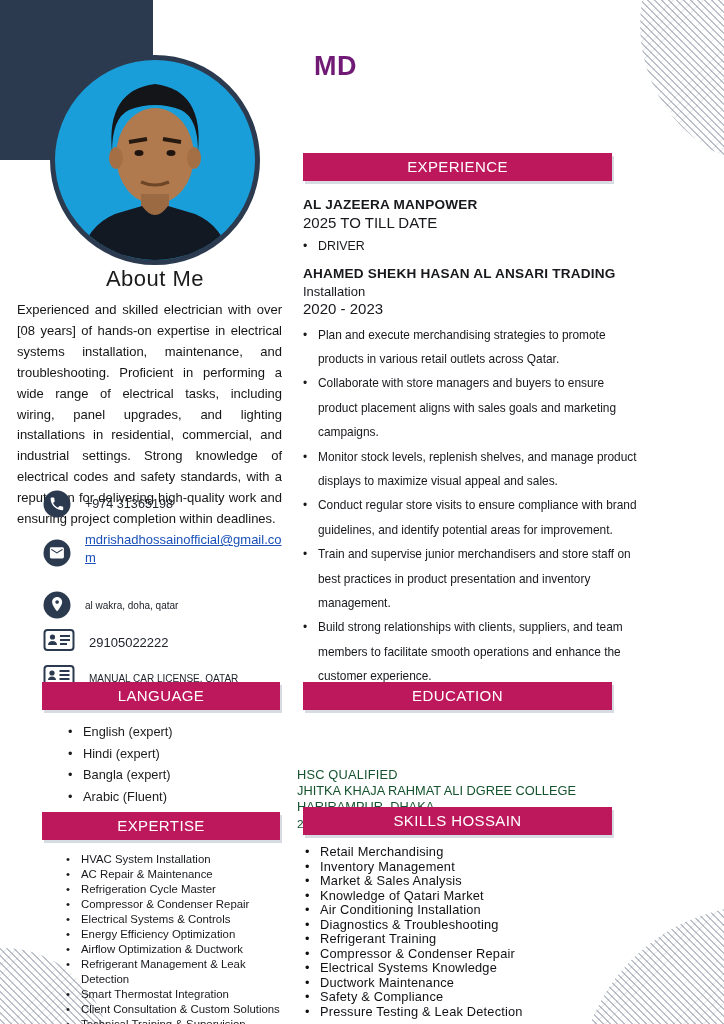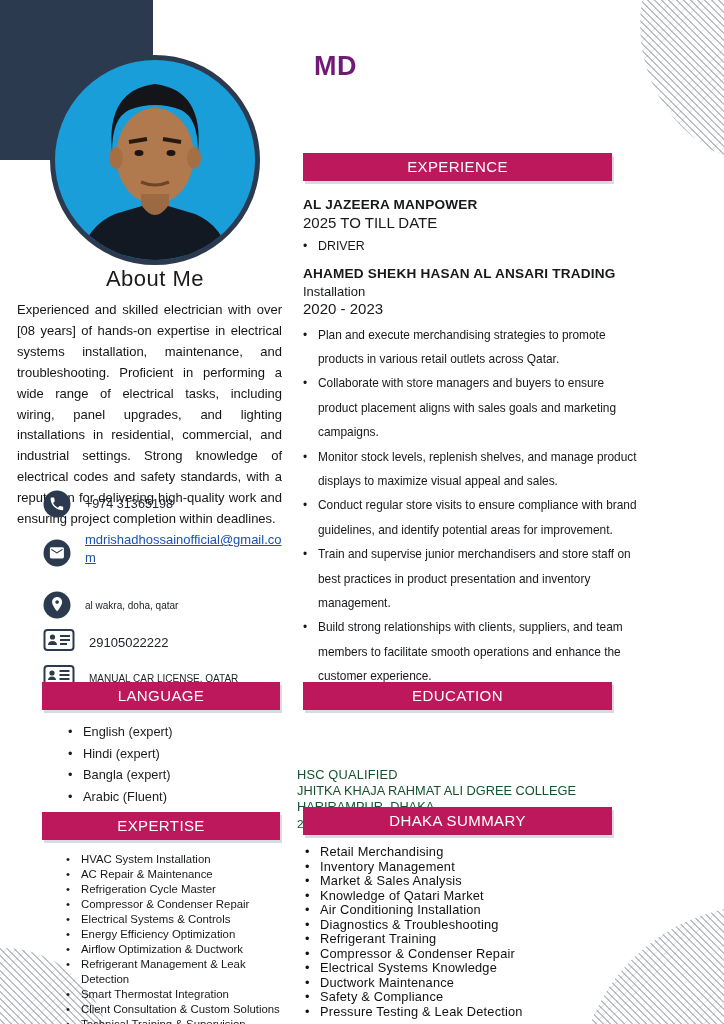--- a/index.html
+++ b/index.html
@@ -232,21 +232,21 @@
   </div>
 
   <div class="abs bar bar-right edu-bar">EDUCATION</div>
   <div class="abs edu-text">
     <div class="edu-degree">HSC QUALIFIED</div>
     <div>JHITKA KHAJA RAHMAT ALI DGREE COLLEGE</div>
     <div>HARIRAMPUR, DHAKA</div>
     <div class="edu-dates">2012-2014</div>
   </div>
 
-  <div class="abs bar bar-right skills-bar">DHAKA SUMMARY</div>
+  <div class="abs bar bar-right skills-bar">SKILLS HOSSAIN</div>
   <ul class="abs blist skills-list">
 
   <li>Retail Merchandising</li>
       <li>Inventory Management</li>
       <li>Market &amp; Sales Analysis</li>
       <li>Knowledge of Qatari Market</li>
       <li>Air Conditioning Installation</li>
       <li>Diagnostics &amp; Troubleshooting</li>
       <li>Refrigerant Training</li>
       <li>Compressor &amp; Condenser Repair</li>

